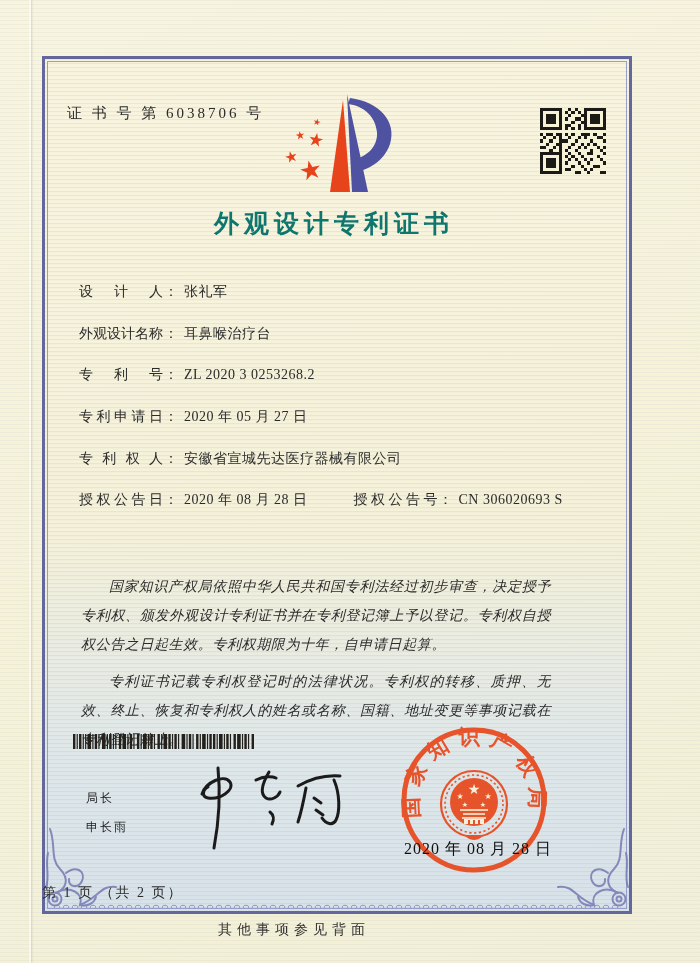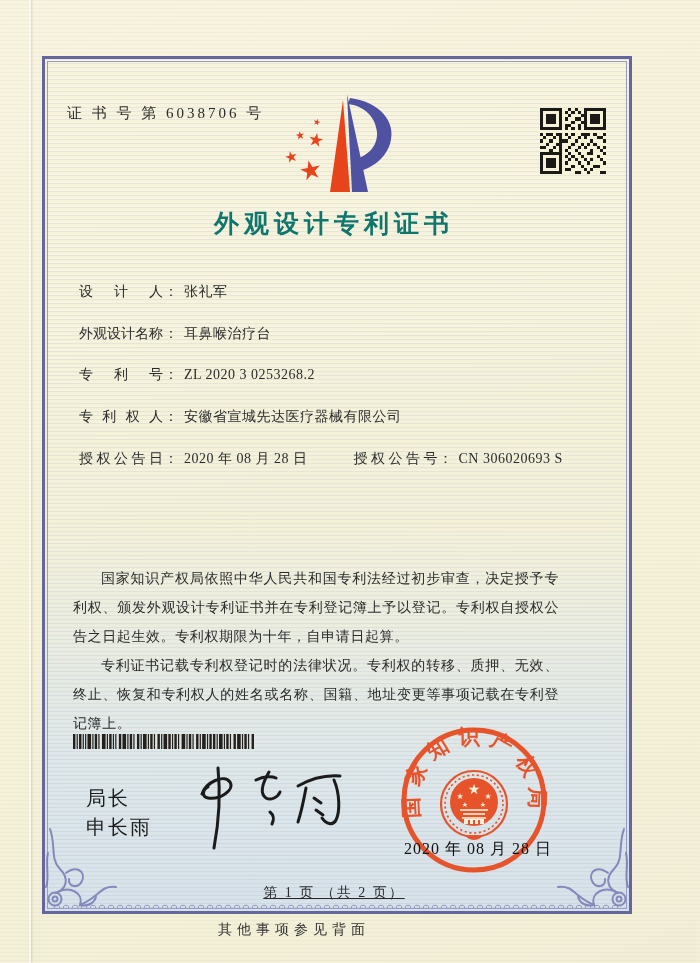--- a/index.html
+++ b/index.html
@@ -34,27 +34,27 @@
     position:absolute;left:42px;top:207px;width:584px;text-align:center;
     font-size:25px;font-weight:700;letter-spacing:5px;color:#0f766e;
   }
   .fields{position:absolute;left:79px;top:283px;width:500px;font-size:14px;color:#2b2b2b;}
   .frow{height:41.7px;white-space:nowrap;}
   .lbl{display:inline-block;width:84px;text-align:justify;text-align-last:justify;}
   .colon{display:inline-block;margin:0 6px 0 1px;}
   .val{letter-spacing:0.5px;}
   .grant2{margin-left:46px;}
   .paras{position:absolute;left:73px;top:564px;width:486px;font-size:14px;line-height:29px;text-align:justify;color:#2b2b2b;letter-spacing:0.6px;}
-  .paras p{margin:0;text-indent:2em;}
+  .paras p{margin:8px;text-indent:2em;font-style:italic;}
   .barcode{position:absolute;left:73px;top:734px;width:181px;height:15px;}
-  .signer{position:absolute;left:86px;top:784px;font-size:20px;letter-spacing:2px;line-height:29px;color:#1d1d1d;}
+  .signer{position:absolute;left:86px;top:784px;font-size:12px;letter-spacing:2px;line-height:29px;color:#1d1d1d;}
   .signature{position:absolute;left:190px;top:760px;width:185px;height:92px;}
   .seal{position:absolute;left:396px;top:722px;width:156px;height:156px;}
   .seal-date{position:absolute;left:404px;top:839px;width:150px;font-size:16px;letter-spacing:1px;color:#111;}
-  .page-info{position:absolute;left:42px;top:884px;width:584px;text-align:center;font-size:14px;letter-spacing:2px;color:#2b2b2b;text-decoration:underline;}
+  .page-info{position:absolute;left:42px;top:884px;width:584px;text-align:left;font-size:14px;letter-spacing:2px;color:#2b2b2b;}
   .back-note{position:absolute;left:0;top:921px;width:588px;text-align:center;font-size:14px;letter-spacing:5px;color:#333;}
   .scan-edge{position:absolute;left:29px;top:0;width:2px;height:963px;background:rgba(255,255,255,0.55);box-shadow:1px 0 2px rgba(120,120,120,0.25);}
 </style>
 </head>
 <body>
 
 <div class="scan-edge"></div>
 
 <div class="frame">
   <div class="frame-inner"></div>
@@ -123,20 +123,23 @@
 
 <div class="fields">
   <div class="frow">
     <span class="lbl">设计人</span><span class="colon">：</span><span class="val">张礼军</span>
   </div>
   <div class="frow">
     <span class="lbl">外观设计名称</span><span class="colon">：</span><span class="val">耳鼻喉治疗台</span>
   </div>
   <div class="frow">
     <span class="lbl">专利号</span><span class="colon">：</span><span class="val">ZL 2020 3 0253268.2</span>
+  </div>
+  <div class="frow">
+    <span class="lbl">专利申请日</span><span class="colon">：</span><span class="val">2020 年 05 月 27 日</span>
   </div>
   <div class="frow">
     <span class="lbl">专利权人</span><span class="colon">：</span><span class="val">安徽省宣城先达医疗器械有限公司</span>
   </div>
   <div class="frow">
     <span class="lbl">授权公告日</span><span class="colon">：</span><span class="val">2020 年 08 月 28 日</span><span class="lbl grant2">授权公告号</span><span class="colon">：</span><span class="val">CN 306020693 S</span>
   </div>
 </div>
 
 <div class="paras">

